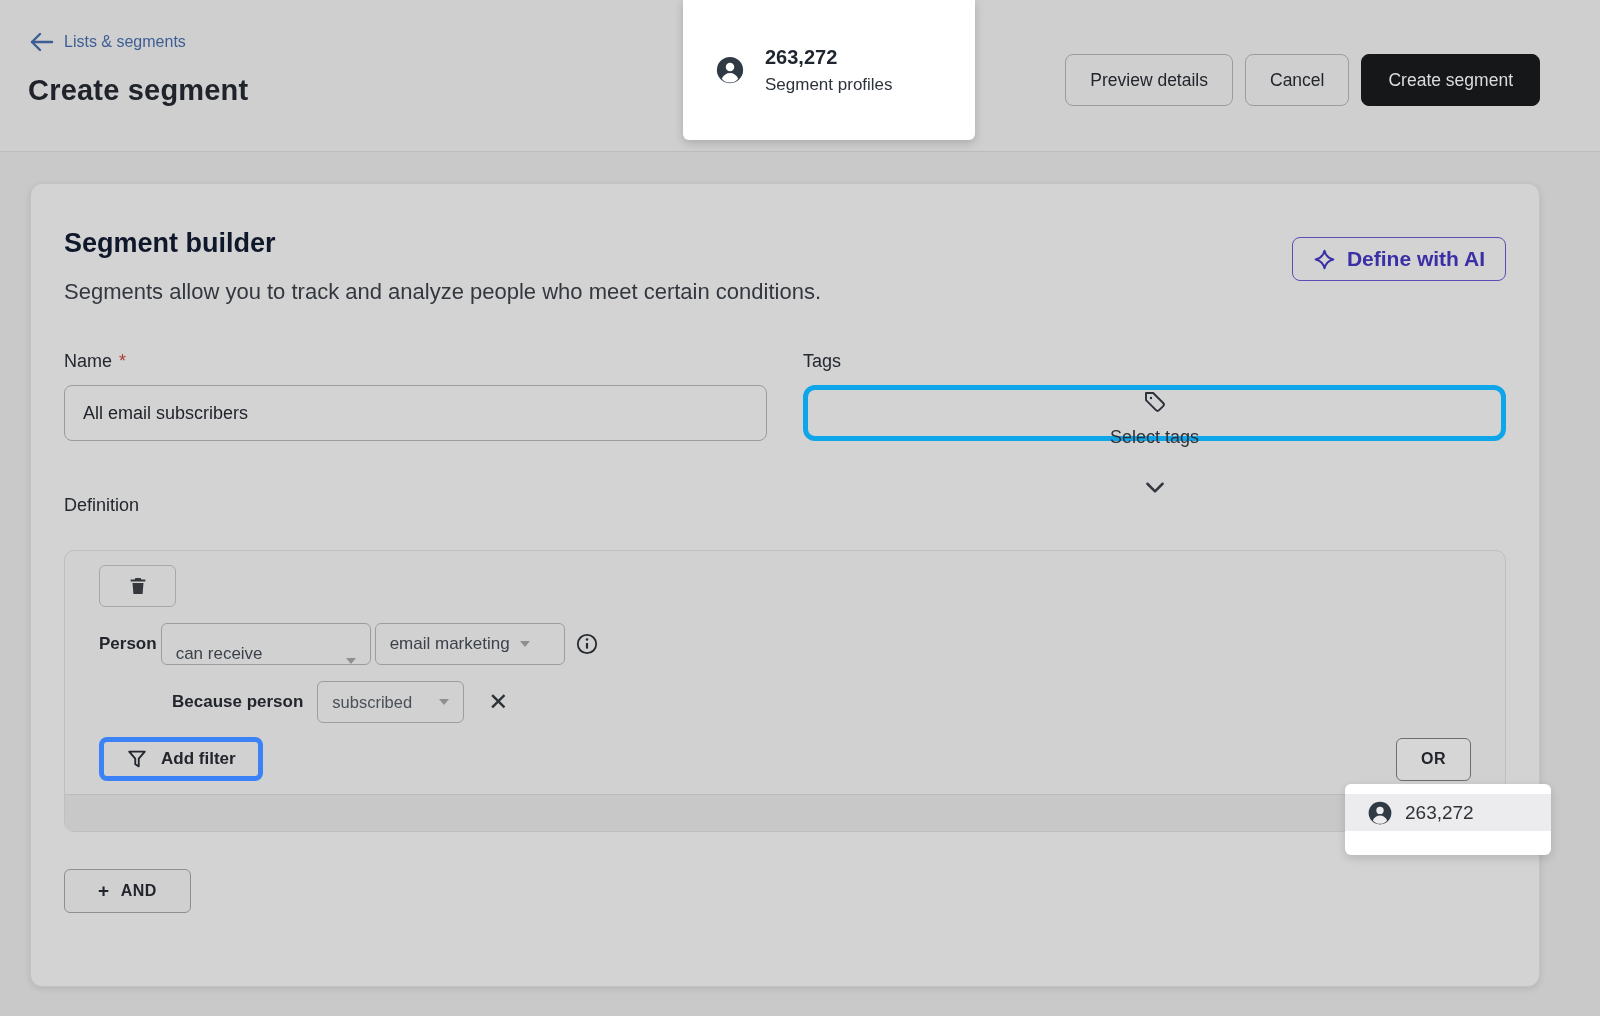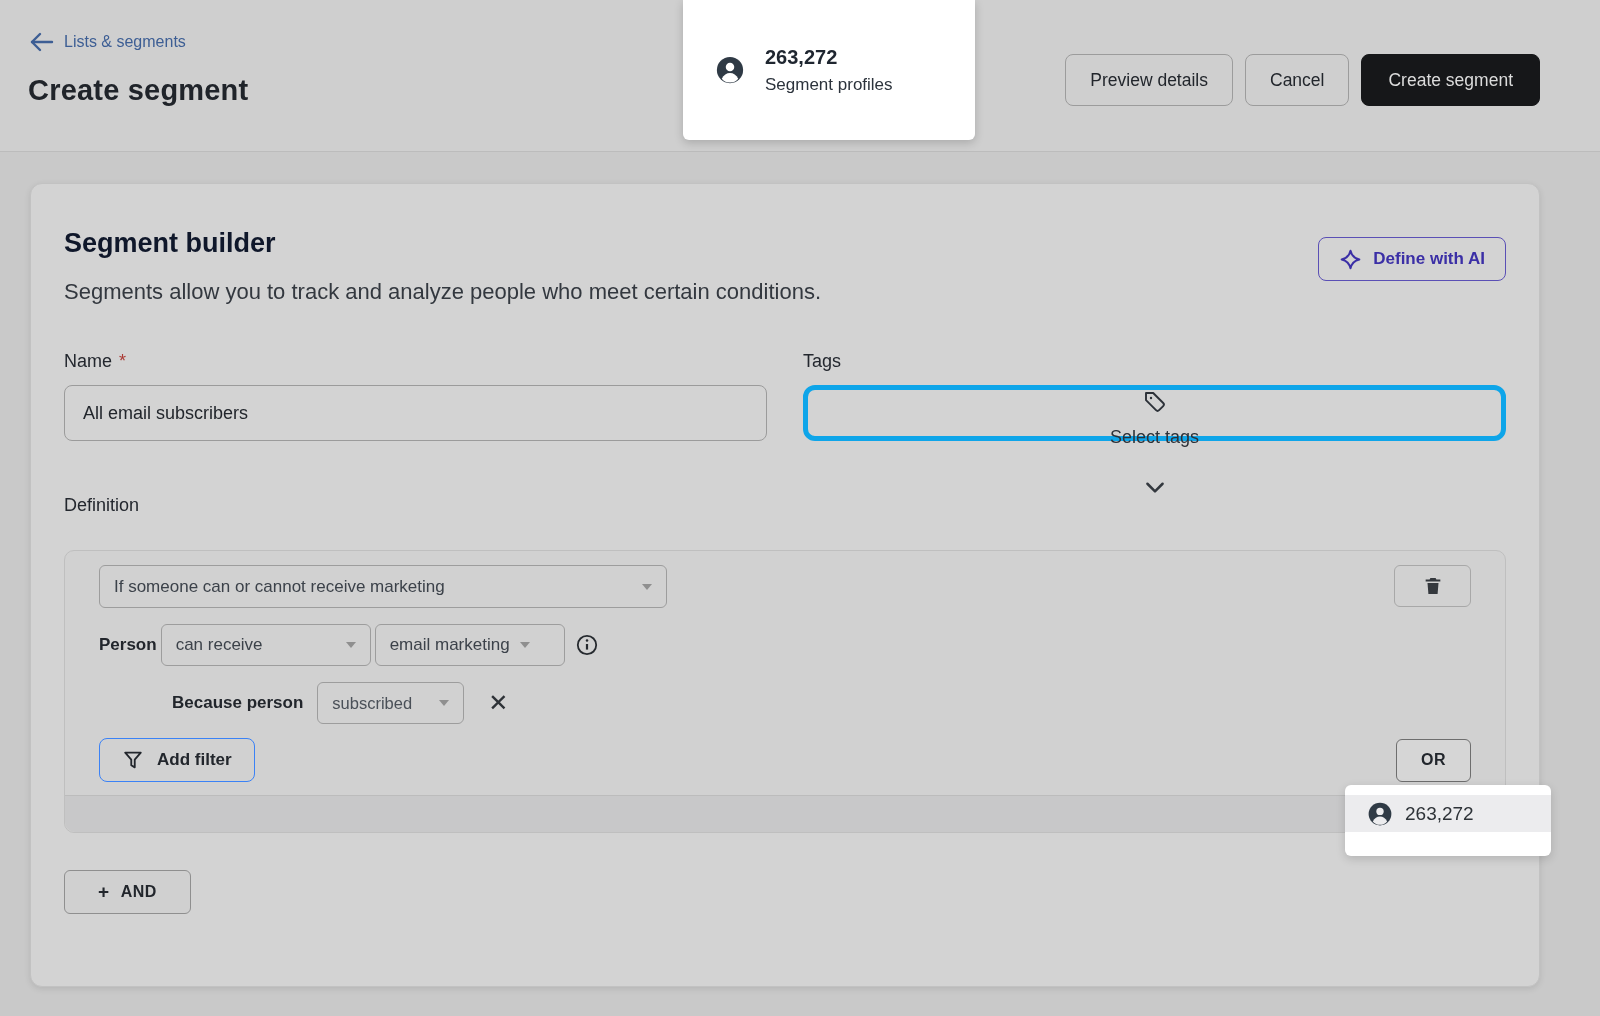--- a/index.html
+++ b/index.html
@@ -21,21 +21,21 @@
   .profile-stats .label { font-size:17px; color:#2c333c; }
 
   .avatar-icon { width:30px; height:30px; flex:0 0 auto; }
 
   
   .card { position:absolute; top:183px; left:30px; width:1510px; height:804px; background:#d3d3d3; border:1px solid #c2c2c2; border-radius:12px; box-shadow:0 2px 6px rgba(0,0,0,.10); padding:44px 33px 0 33px; }
 
   .card-head { display:flex; justify-content:space-between; align-items:flex-start; }
   .builder-title { font-size:27px; font-weight:700; color:#0f172a; margin-bottom:20px; }
   .builder-subtitle { font-size:22px; color:#33383f; }
-  .ai-btn { display:flex; align-items:center; gap:11px; height:44px; padding:0 20px; border:1.5px solid #5a4fb5; border-radius:8px; background:transparent; color:#3b2fa6; font-size:17px; font-weight:700; cursor:pointer; font-family:inherit; margin-top:9px; }
+  .ai-btn { display:flex; align-items:center; gap:11px; height:44px; padding:0 20px; border:1.5px solid #5a4fb5; border-radius:8px; background:transparent; color:#3b2fa6; font-size:21px; font-weight:700; cursor:pointer; font-family:inherit; margin-top:9px; }
 
   
   .form-row { display:flex; gap:36px; margin-top:46px; }
   .field { flex:1; }
   .field-label { font-size:18px; color:#23272e; margin-bottom:13px; display:flex; gap:7px; }
   .req { color:#ab3a34; }
   .text-input { width:100%; height:56px; border:1px solid #9b9b9b; border-radius:8px; background:transparent; font-size:18px; color:#22262c; padding:0 18px; font-family:inherit; }
   .select-box { display:flex; align-items:center; height:56px; border:5px solid #0ea5e9; border-radius:12px; padding:0 20px; gap:13px; cursor:pointer; color:#2c3138; font-size:18px;flex-direction:column; }
   .select-box .spacer { flex:1; }
 
@@ -46,30 +46,30 @@
   .dd { display:flex; align-items:center; height:42px; border:1px solid #9d9d9d; border-radius:6px; background:transparent; padding:0 14px; font-size:17px; color:#3c424a; cursor:pointer; gap:10px; }
   .caret { width:0; height:0; border-left:5px solid transparent; border-right:5px solid transparent; border-top:6px solid #8f8f8f; flex:0 0 auto; }
   .dd .spacer { flex:1; }
 
   .row1 { display:flex; justify-content:space-between; align-items:flex-start; }
   .rule-dd { width:568px; height:43px; }
   .icon-btn { display:flex; align-items:center; justify-content:center; width:77px; height:42px; border:1px solid #a8a8a8; border-radius:6px; background:transparent; cursor:pointer; }
 
   .row2 { display:flex; align-items:center; margin-top:16px; gap:4px; }
   .bold-label { font-size:17px; font-weight:700; color:#22262c; }
-  .op-dd { width:210px; }
+  .op-dd { width:210px;align-items:flex-end; }
   .ch-dd { width:190px; }
   .info-wrap { margin-left:6px; display:flex; align-items:center; cursor:pointer; }
 
   .row3 { display:flex; align-items:center; margin-top:16px; margin-left:73px; gap:14px; }
   .reason-dd { width:147px; font-size:16.5px; color:#4a5058; }
   .x-btn { font-size:24px; color:#2e3237; cursor:pointer; line-height:1; padding:0 4px; margin-left:6px; }
 
   .row4 { display:flex; justify-content:space-between; align-items:center; margin-top:14px; padding-bottom:13px; }
-  .add-filter-btn { display:flex; align-items:center; gap:13px; height:44px; padding:0 22px; border:1px solid #3b82f6; border-radius:8px; background:transparent; font-size:17px; font-weight:700; color:#22262c; cursor:pointer; font-family:inherit; }
+  .add-filter-btn { display:flex; align-items:center; gap:13px; height:44px; padding:0 22px; border:5px solid #3b82f6; border-radius:8px; background:transparent; font-size:17px; font-weight:700; color:#22262c; cursor:pointer; font-family:inherit; }
   .or-btn { display:flex; align-items:center; justify-content:center; width:75px; height:43px; border:1px solid #6e6e6e; border-radius:6px; background:#d6d6d6; font-size:16px; font-weight:700; color:#22262c; letter-spacing:.5px; cursor:pointer; font-family:inherit; }
 
   .condition-footer { height:37px; margin:0 -34px; background:#c8c8c9; border-top:1px solid #bcbcbc; border-radius:0 0 10px 10px; }
 
   
   .spotlight-count { position:absolute; right:-46px; bottom:-24px; width:206px; height:71px; background:#ffffff; border-radius:6px; box-shadow:0 3px 10px rgba(0,0,0,.15); z-index:6; padding-top:10px; }
   .spotlight-count .band { height:37px; background:#ececee; display:flex; align-items:center; padding-left:22px; gap:12px; }
   .spotlight-count .num { font-size:19px; color:#2e3338; }
   .avatar-icon.small { width:26px; height:26px; }
 
@@ -159,25 +159,20 @@
           </span>
         </div>
       </div>
     </div>
 
     <div class="definition-label">Definition</div>
 
     <div class="condition-group">
 
       <div class="row1">
-        <div class="dd rule-dd">
-          <span>If someone can or cannot receive marketing</span>
-          <span class="spacer"></span>
-          <span class="caret"></span>
-        </div>
         <button class="icon-btn">
           <span style="display:flex">
             <svg width="22" height="22" viewBox="0 0 24 24" fill="#34383d">
               <path d="M9.2 3.2h5.6l.9 1.8H20v2H4v-2h4.3l.9-1.8z"></path>
               <path d="M6 8.6h12l-1 12.2H7L6 8.6z"></path>
             </svg>
           </span>
         </button>
       </div>
 

